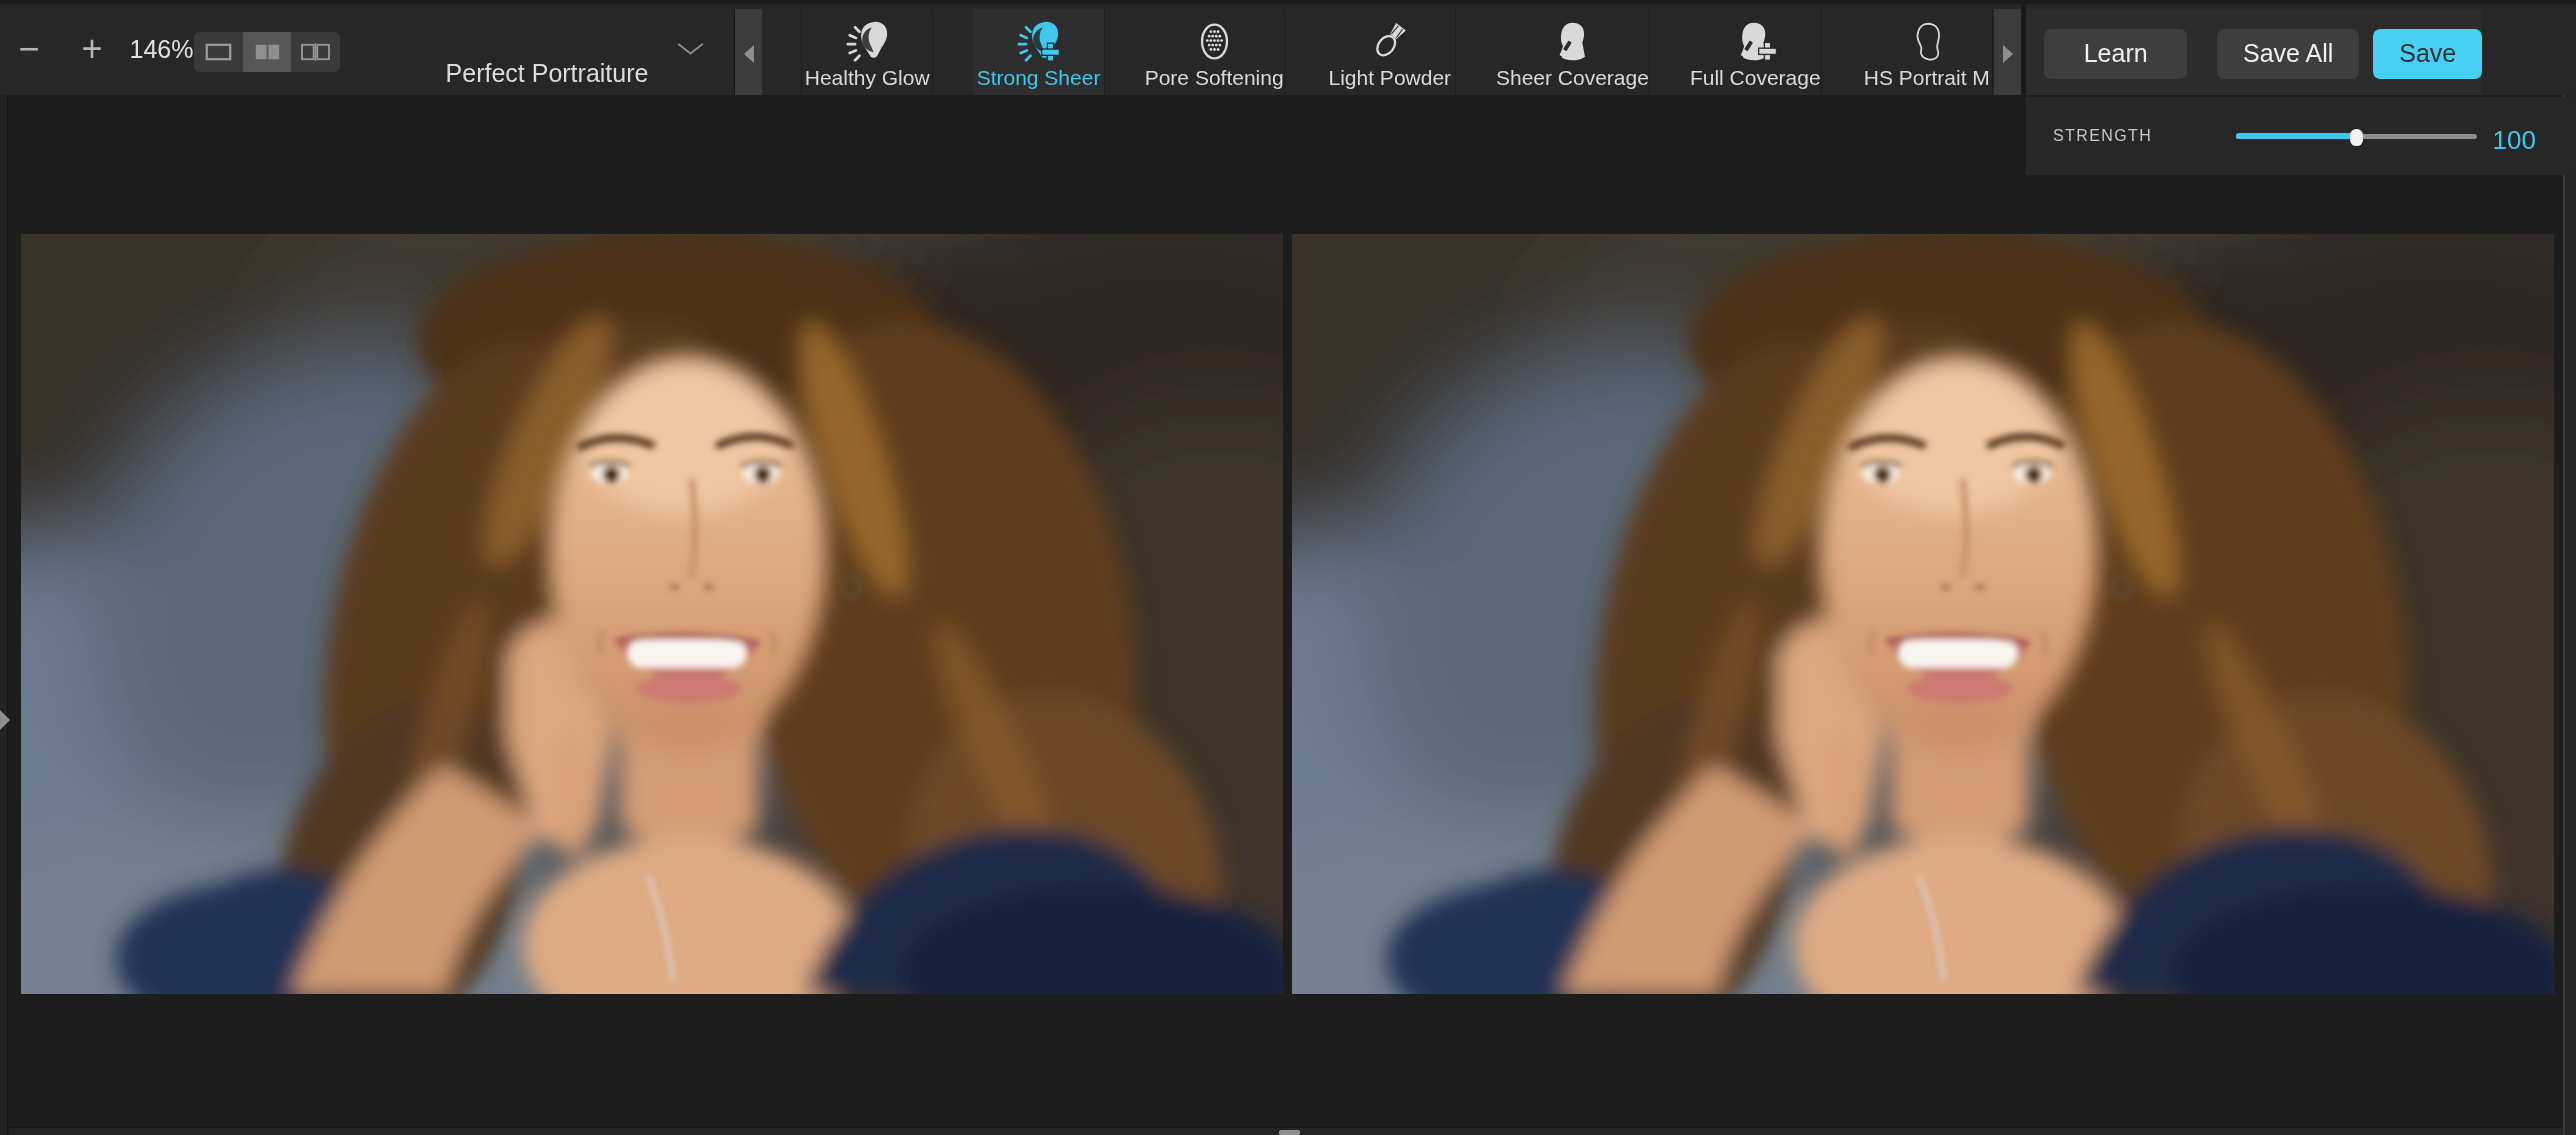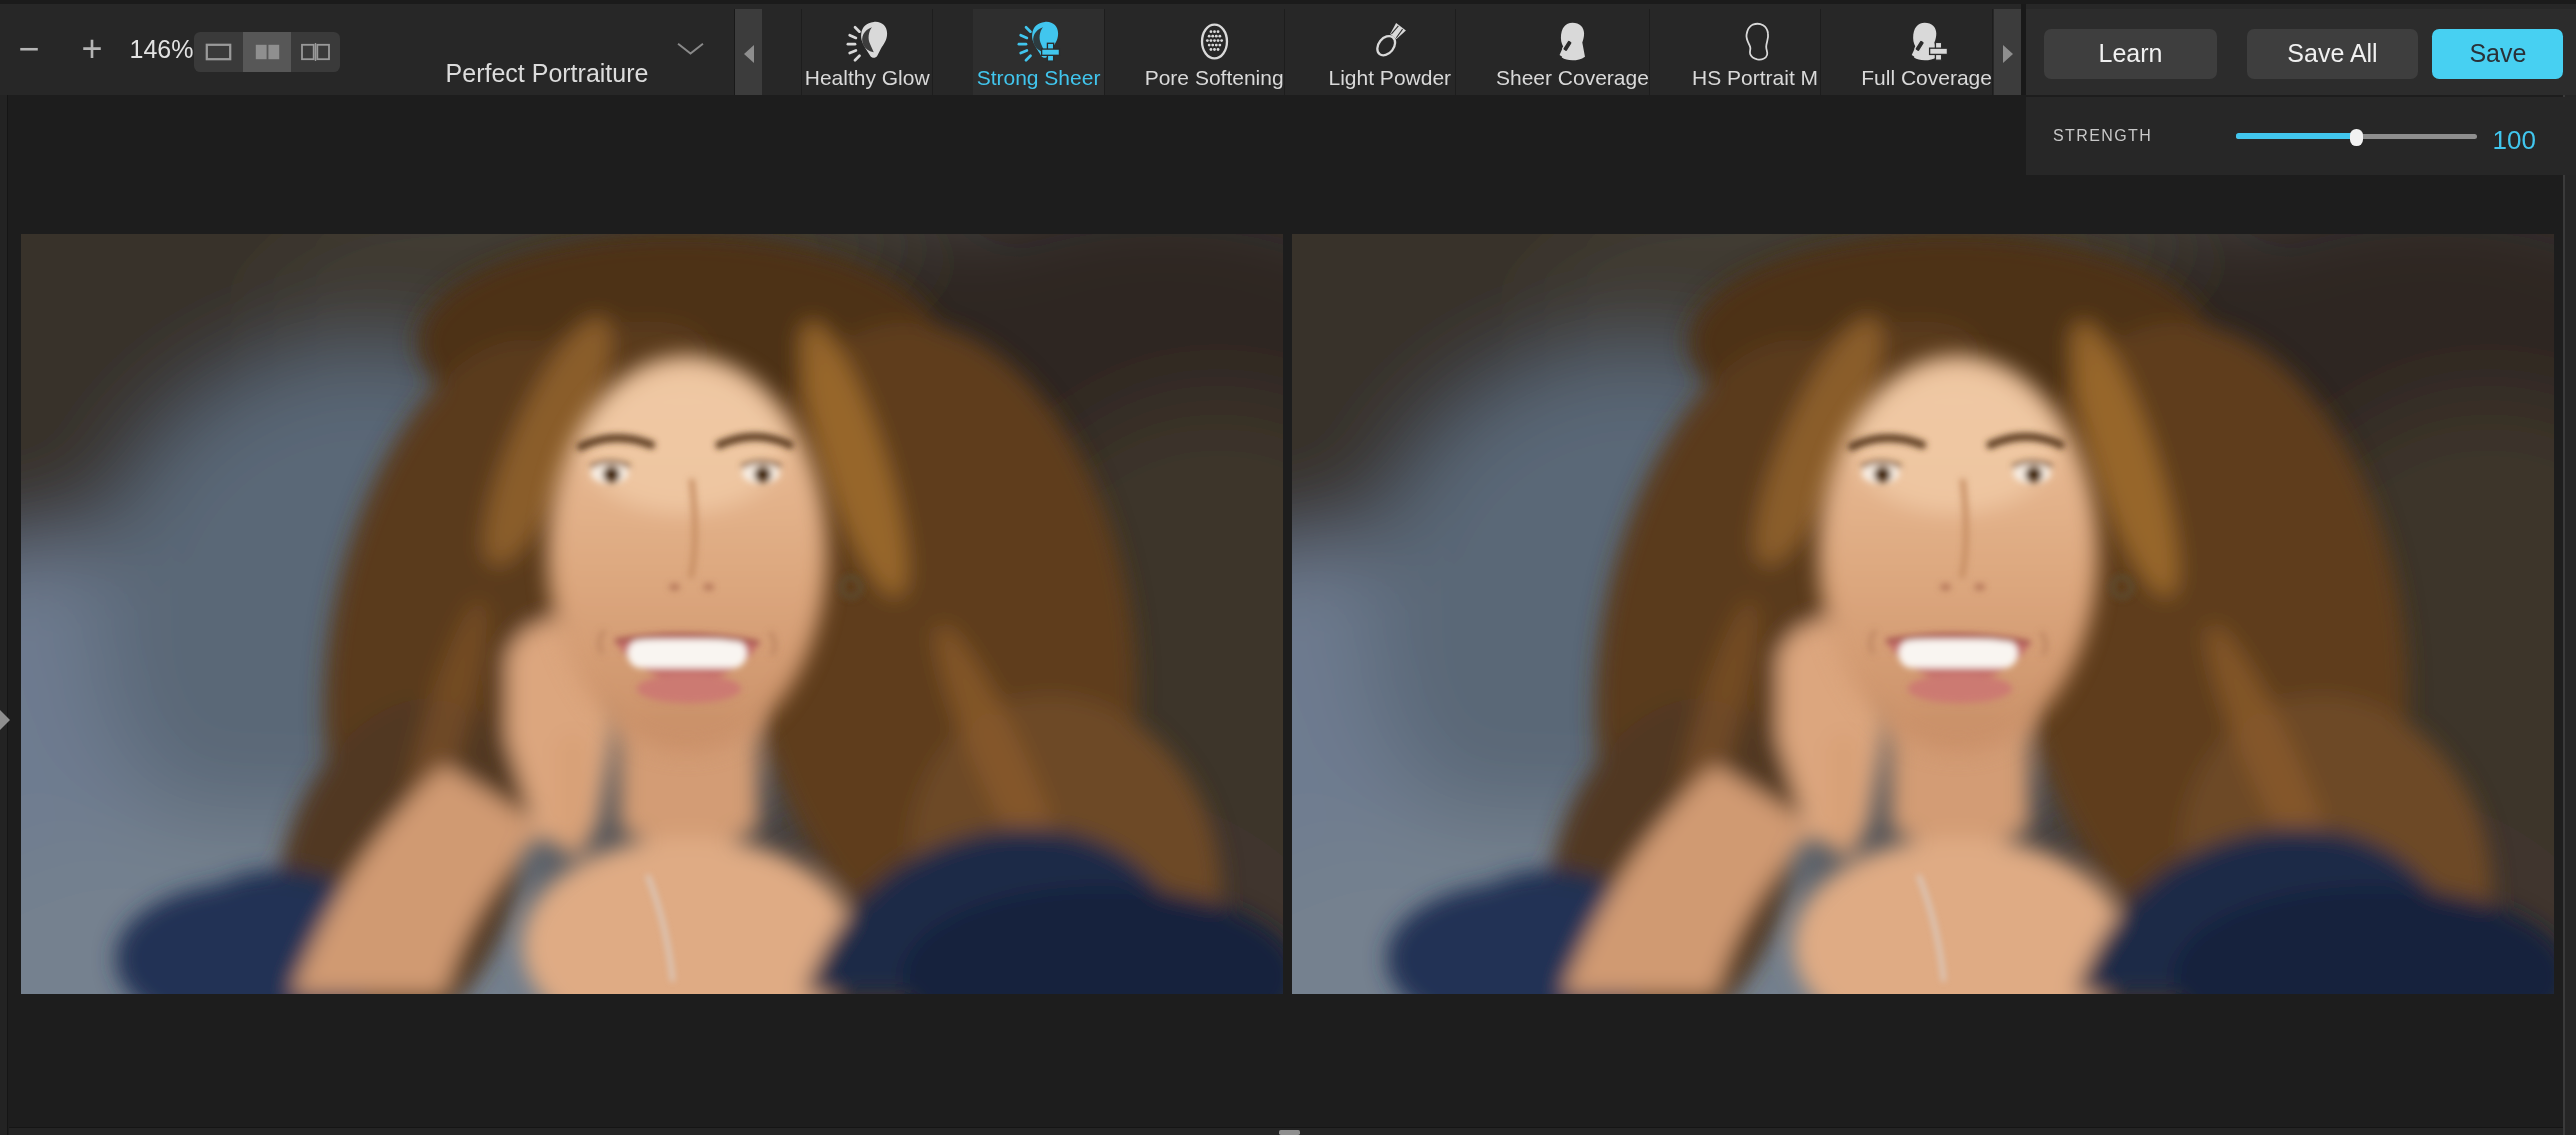--- a/index.html
+++ b/index.html
@@ -34,21 +34,21 @@
   .preset-strip{position:absolute;left:761px;top:4.5px;width:1232px;height:90px;display:flex;}
   .preset{flex:1;display:flex;flex-direction:column;align-items:center;box-sizing:border-box;
           border-right:1.8px solid #1d1d1d;color:#d9d9d9;background:#272727;margin-left:40px;}
   .preset:first-child{border-left:1.8px solid #1d1d1d;}
   .preset.selected{background:#2e2e2e;color:var(--accent-cyan);}
   .preset-icon{height:52px;display:flex;align-items:flex-end;justify-content:center;margin-top:1.8px;}
   .preset-label{font-size:21px;margin-top:3.6px;white-space:nowrap;}
   .preset.selected .preset-label{color:var(--accent-cyan);}
 
   .toolbar-divider{position:absolute;left:2021px;top:0;width:5.4px;height:95px;background:#191919;}
-  .actions-zone{position:absolute;left:2026px;top:4.5px;width:550px;height:90px;background:#2c2c2c;
+  .actions-zone{position:absolute;left:2026px;top:4.5px;width:456px;height:90px;background:#2c2c2c;
                 display:flex;align-items:center;}
   .btn{height:50px;border-radius:7.2px;display:flex;align-items:center;justify-content:center;
        font-size:25px;cursor:default;}
   .btn-dark{background:#3e3e3e;color:#f0f0f0;}
   .btn-learn{margin-left:18px;width:173px;}
   .btn-saveall{margin-left:30px;width:171px;}
   .btn-save{margin-left:14.4px;width:131px;background:var(--save-bg);color:#2a3138;}
 
   
   .strength-panel{position:absolute;left:2026px;top:97px;width:550px;height:78px;background:#272727;z-index:5;}
@@ -300,41 +300,41 @@
               <g transform="rotate(32 16 30)">
                 <rect x="13" y="21" width="6" height="13" rx="2" fill="#2b2b2b" stroke="currentColor" stroke-width="1.5"></rect>
                 <path d="M13 34 h6 l-1 7 h-4 z" fill="currentColor"></path>
               </g>
             </svg>
           </span>
     <span class="preset-label">Sheer Coverage</span>
   </div>
         <div class="preset">
     <span class="preset-icon">
-            <svg width="41" height="41" viewBox="0 0 46 46">
-              <path d="M20 4c9-3 16 2 17 10 1 6-2 10-2 15 0 4 2 6 1 9-1 4-6 6-11 5-4-1-7-3-8-6-1-3 1-5 0-8-2-5-5-9-4-14 1-6 3-9 7-11z" fill="none" stroke="currentColor" stroke-width="2"></path>
-            </svg>
-          </span>
-    <span class="preset-label">HS Portrait M</span>
-  </div>
-        <div class="preset">
-    <span class="preset-icon">
             <svg width="45" height="41" viewBox="0 0 50 46">
               <path d="M23 2c8 0 13 5 13 12 0 4-1 7-2 10l3 16c-4 3-9 4-14 4-5 0-9-1-12-3l3-10c-2-3-4-7-4-12C10 8 15 2 23 2z" fill="currentColor"></path>
               <g transform="rotate(32 16 30)">
                 <rect x="13" y="21" width="6" height="13" rx="2" fill="#2b2b2b" stroke="currentColor" stroke-width="1.5"></rect>
                 <path d="M13 34 h6 l-1 7 h-4 z" fill="currentColor"></path>
               </g>
               <g fill="currentColor" stroke="#2b2b2b" stroke-width="1.5">
                 <rect x="35" y="24" width="7" height="20"></rect>
                 <rect x="28.5" y="30.5" width="20" height="7"></rect>
               </g>
             </svg>
           </span>
     <span class="preset-label">Full Coverage</span>
+  </div>
+        <div class="preset">
+    <span class="preset-icon">
+            <svg width="41" height="41" viewBox="0 0 46 46">
+              <path d="M20 4c9-3 16 2 17 10 1 6-2 10-2 15 0 4 2 6 1 9-1 4-6 6-11 5-4-1-7-3-8-6-1-3 1-5 0-8-2-5-5-9-4-14 1-6 3-9 7-11z" fill="none" stroke="currentColor" stroke-width="2"></path>
+            </svg>
+          </span>
+    <span class="preset-label">HS Portrait M</span>
   </div>
       </div>
 
     <div class="carousel carousel-right">
       <span class="tri-right"></span>
     </div>
 
     <div class="toolbar-divider"></div>
 
     <div class="actions-zone">

